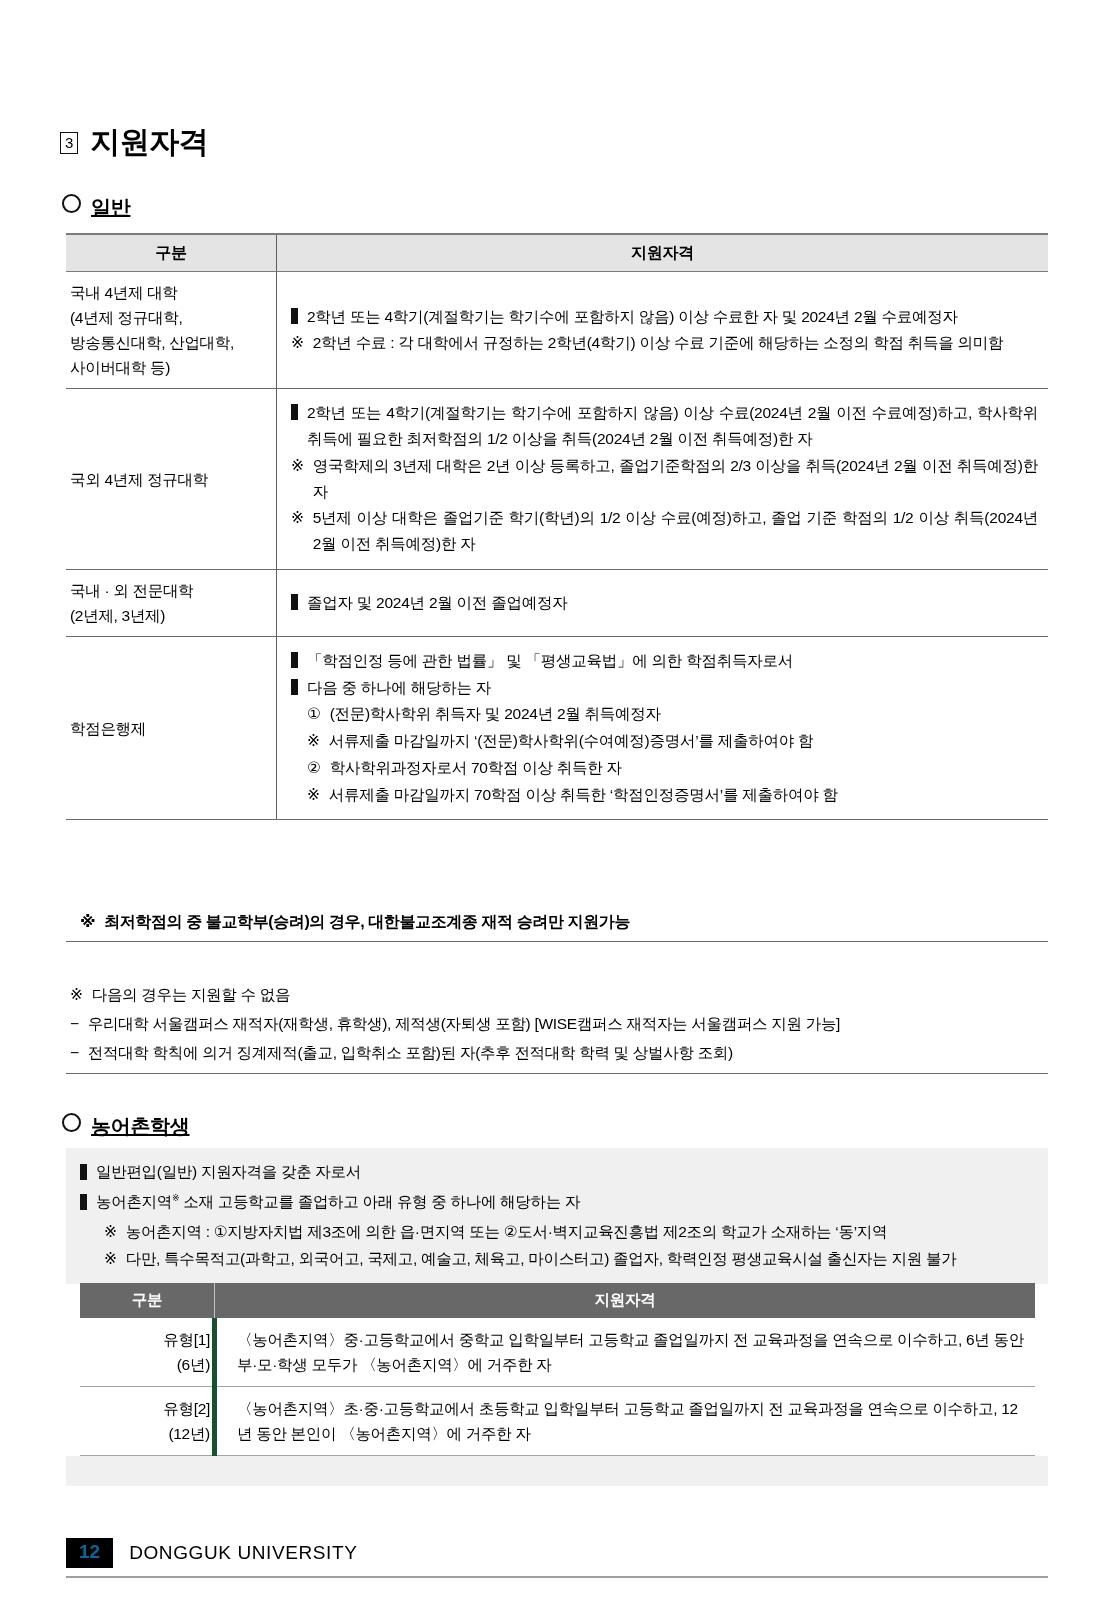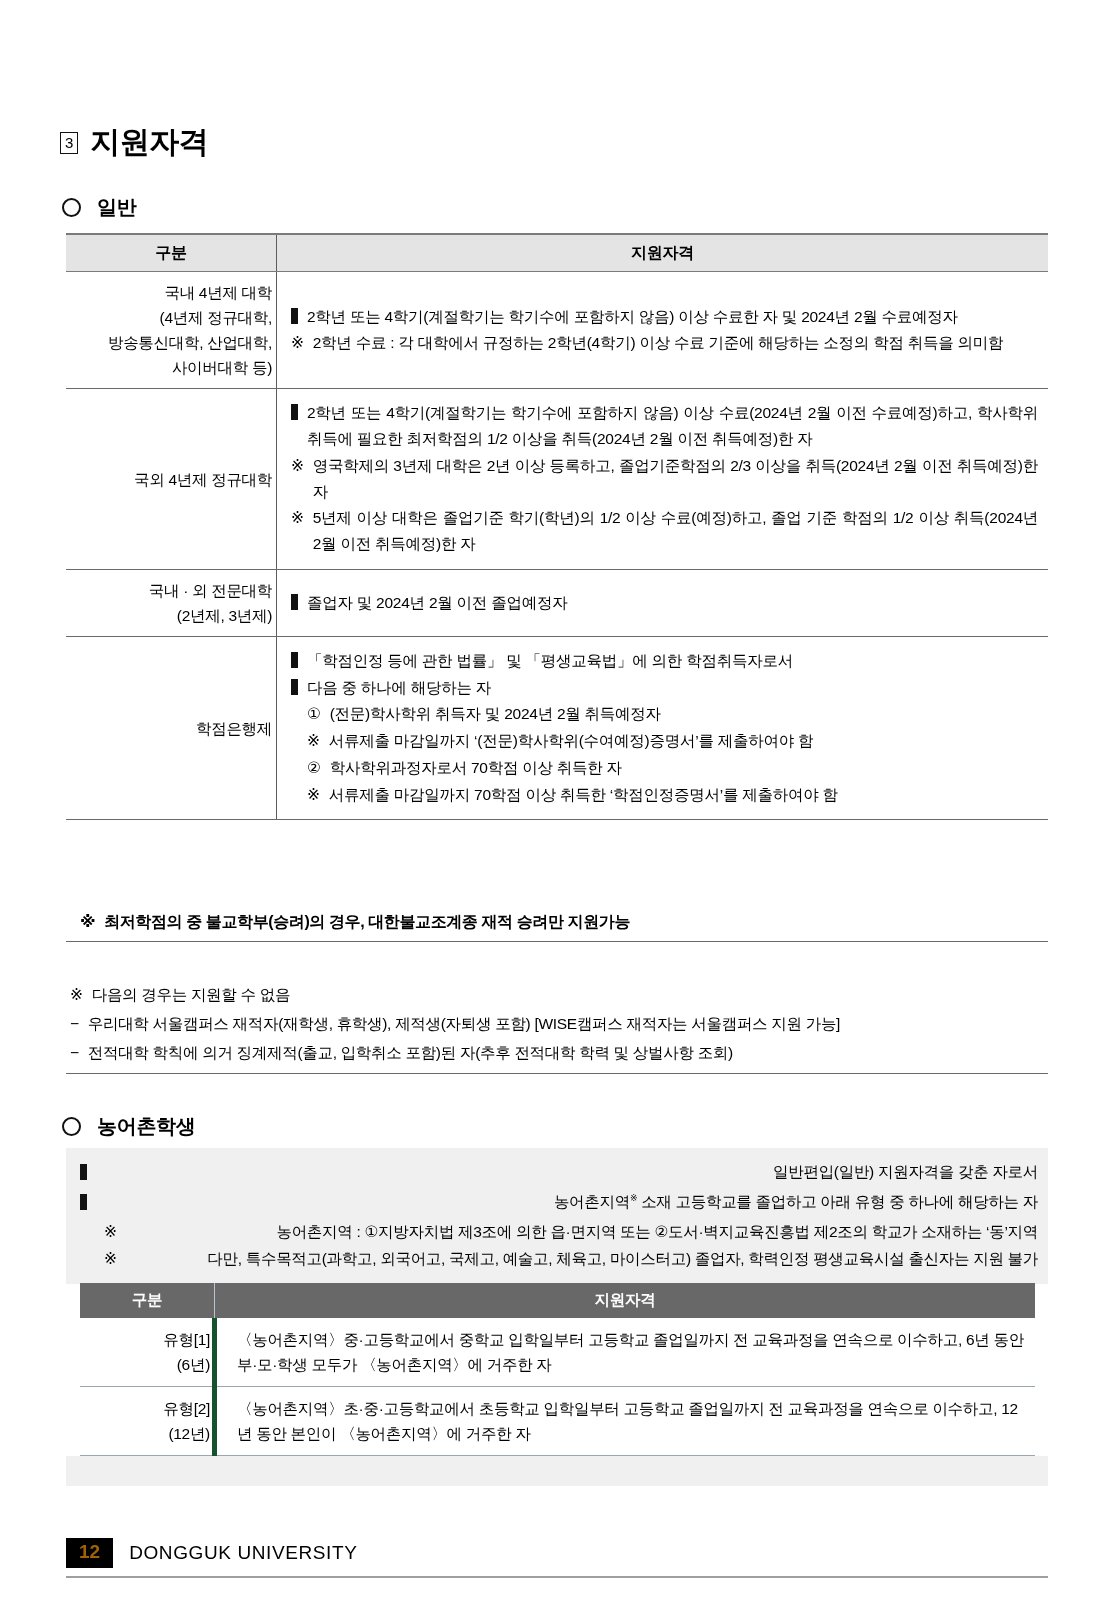--- a/index.html
+++ b/index.html
@@ -76,25 +76,25 @@
     font-weight: normal;
   }
   .sec-title {
     font-size: 30px;
     font-weight: bold;
     letter-spacing: -0.5px;
   }
 
   .subsec {
     display: flex;
-    align-items: center;
-    gap: 16px;
+    gap: 10px;
     font-size: 20px;
     font-weight: bold;
     letter-spacing: -0.3px;
+    text-decoration: underline;
   }
   .subsec .ring {
     display: inline-block;
     width: 15px;
     height: 15px;
     border: 2px solid #111;
     border-radius: 50%;
   }
   #subsec-ilban { position: absolute; left: 62px; top: 194px; }
   #subsec-nong  { position: absolute; left: 62px; top: 1113px; }
@@ -141,21 +141,21 @@
     font-weight: bold;
     letter-spacing: -0.2px;
   }
   .tbl1 .thead th.c1 { width: 202px; border-right: 1.1px solid #5d5d5d; }
   .tbl1 tbody td {
     border-bottom: 1.4px solid #6a6a6a;
   }
   .tbl1 tbody tr:last-child td { border-bottom: 1.4px solid #6a6a6a; }
   .tbl1 td.c1 {
     width: 202px;
-    text-align: right;
+    text-align: left;
     border-right: 1.1px solid #5d5d5d;
     padding: 8px 4px;
     line-height: 1.62;
     letter-spacing: -0.3px;
   }
   .tbl1 td.c2 {
     padding: 11px 10px 11px 14px;
     line-height: 1.66;
     letter-spacing: -0.25px;
   }
@@ -200,21 +200,20 @@
     position: absolute;
     left: 66px;
     top: 1148px;
     width: 982px;
     background: #f0f0f0;
     padding: 12px 10px 10px 14px;
     box-sizing: border-box;
     font-size: 15.5px;
     line-height: 1.55;
     letter-spacing: -0.3px;
-    text-align: right;
   }
   .nong-panel .li { margin-bottom: 6px; }
   .nong-panel .sub {
     padding-left: 24px;
     margin-bottom: 2px;
   }
   .nong-panel .sub .li { margin-bottom: 3px; }
   sup.xmark { font-size: 9px; vertical-align: super; }
 
   
@@ -264,21 +263,21 @@
   .footer {
     position: absolute;
     left: 66px;
     top: 1538px;
     width: 982px;
     display: flex;
     align-items: center;
   }
   .footer .pagenum {
     background: #000;
-    color: #a16207;
+    color: #0369a1;
     font-size: 19px;
     font-weight: bold;
     padding: 4px 13px 5px 13px;
     line-height: 1.1;
   }
   .footer .brand {
     margin-left: 16px;
     font-size: 19px;
     letter-spacing: 0.6px;
     color: #000000;

